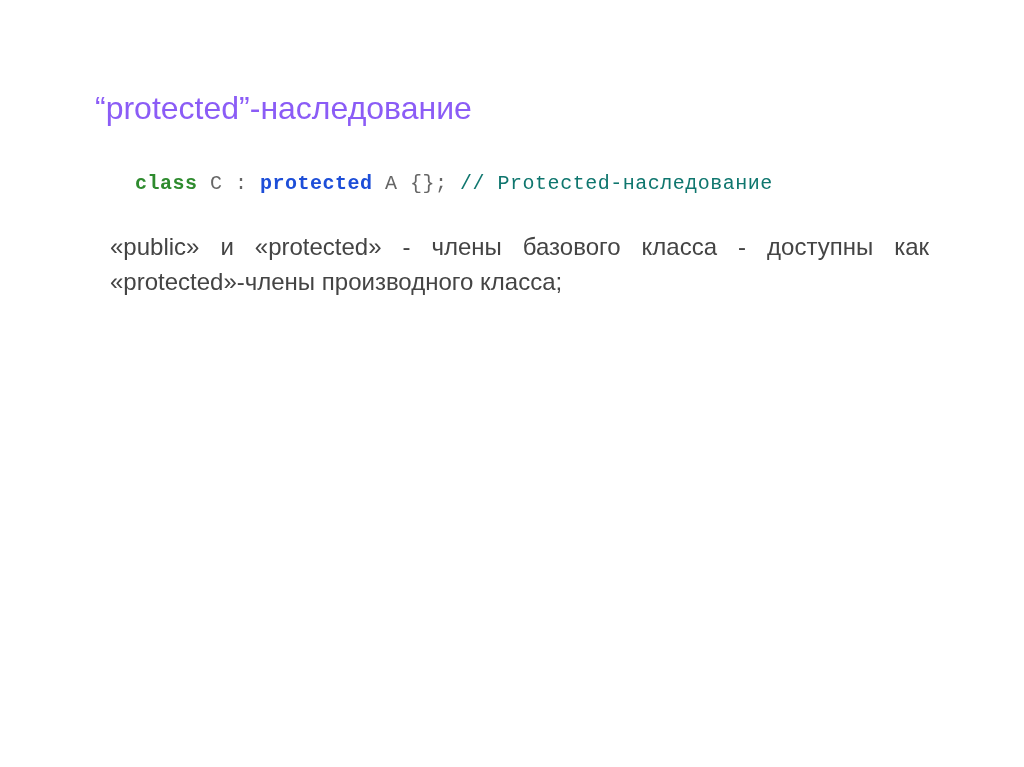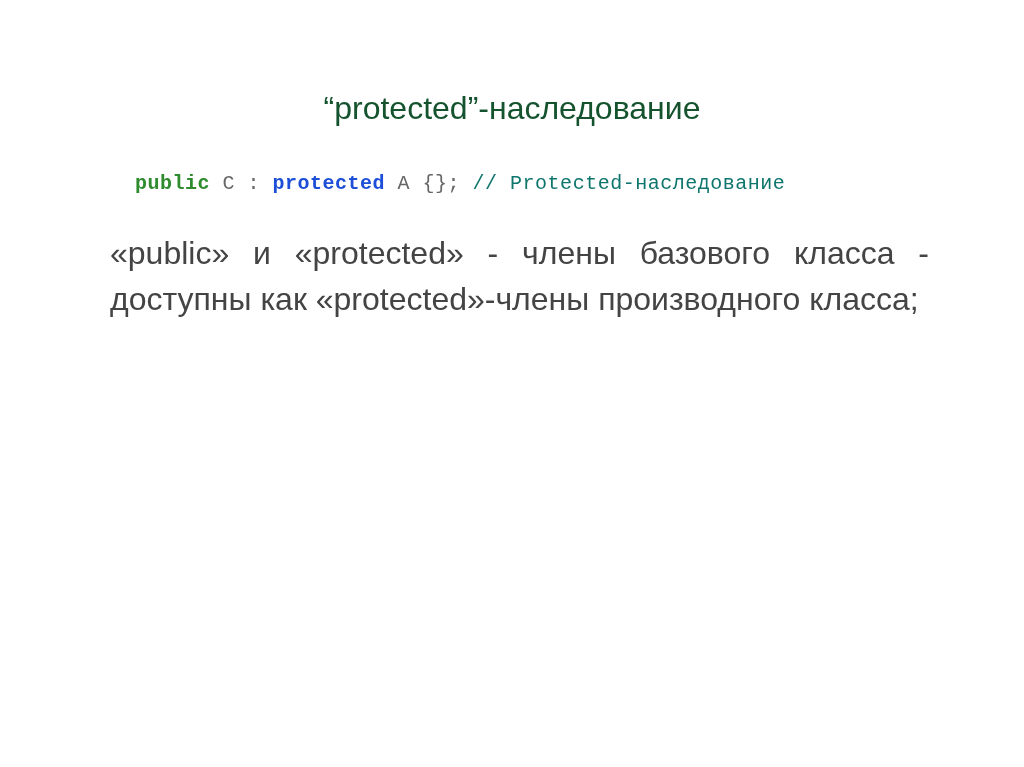--- a/index.html
+++ b/index.html
@@ -9,24 +9,23 @@
     }
     body {
       width: 1024px;
       height: 767px;
       background: #ffffff;
       font-family: Arial, Helvetica, sans-serif;
       color: #444444;
       padding: 60px 95px 60px 95px;
     }
     .title {
-      text-align: center;
       font-size: 32px;
       font-weight: 400;
-      color: #14532d;
+      color: #8b5cf6;
       margin-top: 30px;
       margin-bottom: 45px;
     }
     .code-line {
       font-family: 'Courier New', Courier, monospace;
       font-size: 20px;
       margin-left: 40px;
       margin-bottom: 35px;
       letter-spacing: 0.5px;
     }
@@ -42,31 +41,31 @@
       font-weight: bold;
     }
     .punct {
       color: #666666;
     }
     .comment {
       color: #0f766e;
       margin-top: 32px;
     }
     .body-text {
-      font-size: 32px;
+      font-size: 24px;
       color: #444444;
       line-height: 1.45;
       text-align: justify;
       text-align-last: left;
       margin-left: 15px;
       margin-right: 0;
     }
   </style>
 </head>
 <body>
 
 <h1 class="title">“protected”-наследование</h1>
 
 <div class="code-line">
-  <span class="kw-class">public</span><span class="cls-name"> C </span><span class="punct">: </span><span class="kw-protected">protected</span><span class="cls-name"> A </span><span class="punct">{}; </span><span class="comment">// Protected-наследование</span>
+  <span class="kw-class">class</span><span class="cls-name"> C </span><span class="punct">: </span><span class="kw-protected">protected</span><span class="cls-name"> A </span><span class="punct">{}; </span><span class="comment">// Protected-наследование</span>
 </div>
 
 <p class="body-text">«public» и «protected» - члены базового класса - доступны как «protected»-члены производного класса;</p>
 
 </body></html>

